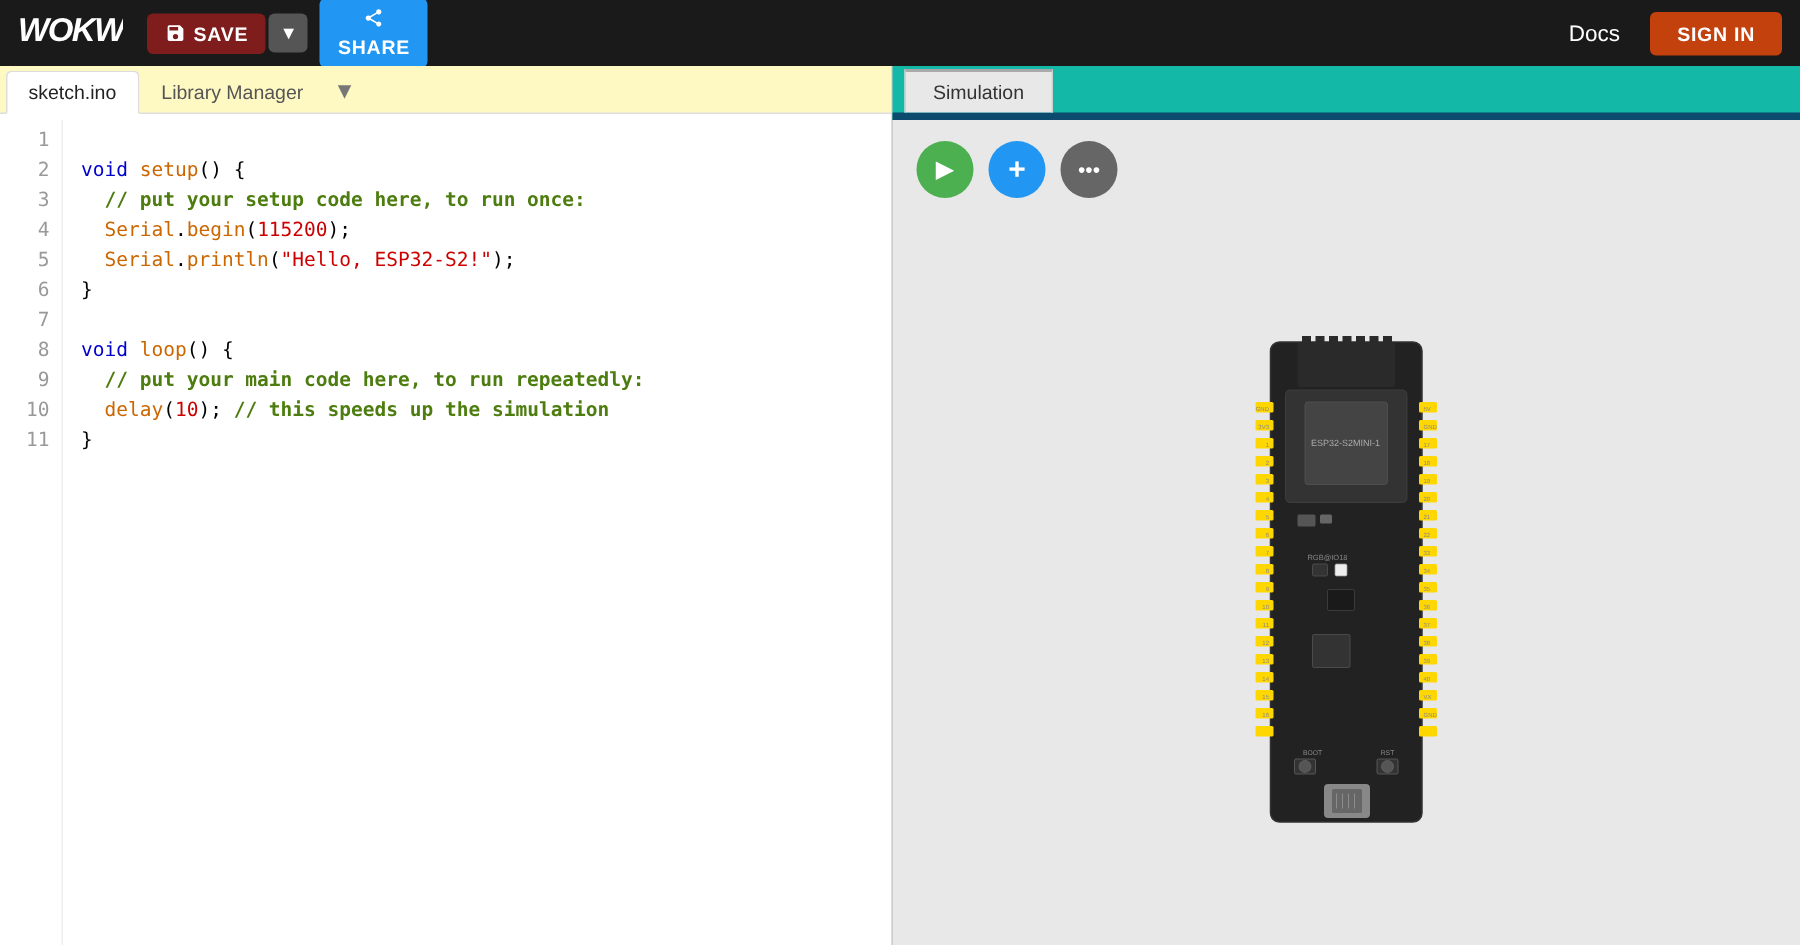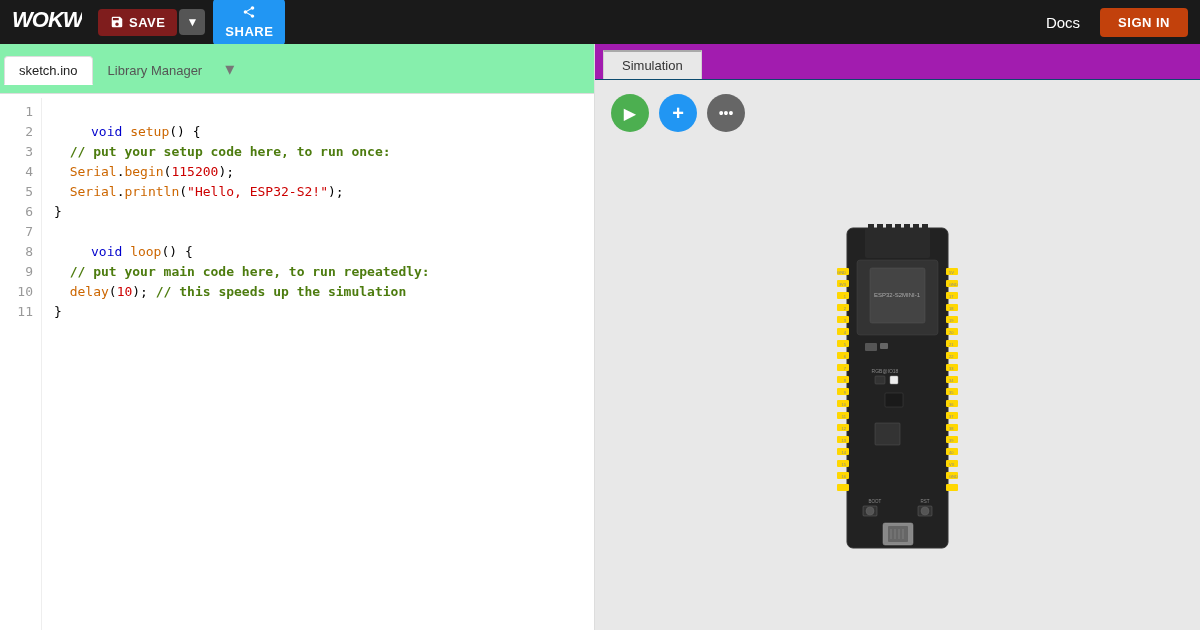--- a/index.html
+++ b/index.html
@@ -80,23 +80,23 @@
       background: white;
       display: flex;
       flex-direction: column;
       border-right: 1px solid #ddd;
     }
 
     
     #tabs {
       display: flex;
       align-items: center;
-      background: #86efac;
+      background: #fef9c3;
       border-bottom: 1px solid #ddd;
-      height: 50px;
+      height: 32px;
       padding: 0 4px;
     }
     .tab {
       padding: 6px 14px;
       font-size: 13px;
       cursor: pointer;
       border-radius: 4px 4px 0 0;
       color: #555;
       background: transparent;
       border: 1px solid transparent;
@@ -133,38 +133,38 @@
       text-align: right;
       color: #999;
       user-select: none;
       border-right: 1px solid #eee;
     }
     #code-content {
       padding: 4px 12px;
       flex: 1;
       white-space: pre;
     }
-    .kw { color: #0000cc; font-weight: normal; margin-left: 37px; }
+    .kw { color: #0000cc; font-weight: normal; }
     .fn { color: #cc6600; }
     .str { color: #cc0000; }
     .num { color: #cc0000; }
     .cmt { color: #4d7c0f; font-weight: bold; }
     .cls { color: #cc6600; }
 
     
     #sim-panel {
       flex: 1;
       background: #e8e8e8;
       display: flex;
       flex-direction: column;
     }
     #sim-header {
-      background: #a21caf;
+      background: #14b8a6;
       padding: 0 0 0 0;
-      border-bottom: 1px solid #0c4a6e;
+      border-bottom: 5px solid #0c4a6e;
       height: 36px;
       display: flex;
       align-items: flex-end;
     }
     .sim-tab {
       background: #e8e8e8;
       padding: 6px 18px;
       font-size: 13px;
       color: #333;
       font-weight: 500;

